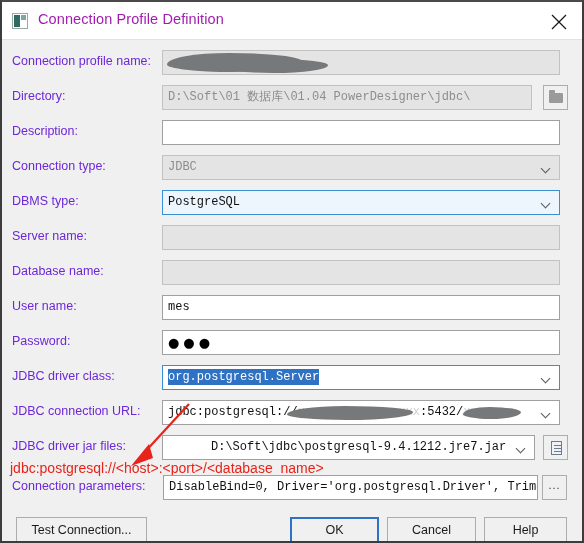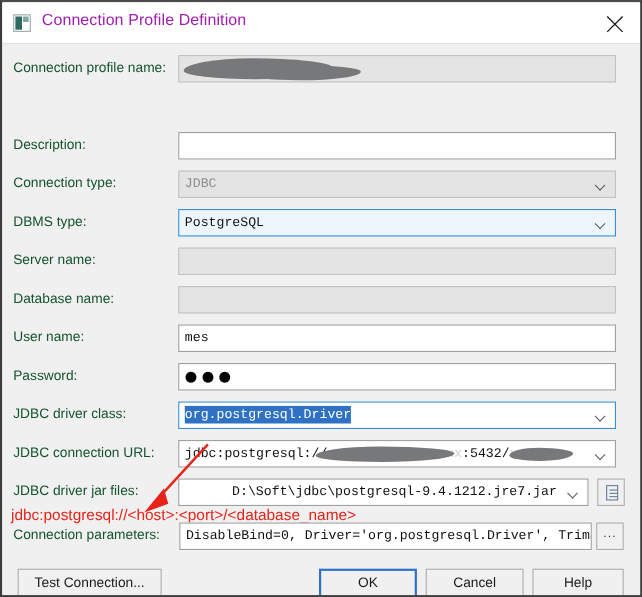--- a/index.html
+++ b/index.html
@@ -76,21 +76,21 @@
     width: 580px;
     height: 501px;
     background: #f0f0f0;
   }
 
   .row { position: absolute; left: 0; width: 580px; height: 26px; }
   .lbl {
     position: absolute;
     left: 10px; top: 4px;
     font-size: 12.5px;
-    color: #14532d;
+    color: #6d28d9;
     white-space: nowrap;
     text-align: center;
   }
 
   .fld {
     position: absolute;
     left: 160px;
     top: 0;
     height: 25px;
     background: #ffffff;
@@ -256,20 +256,27 @@
 
     <div class="row" style="top:10px;">
       <div class="lbl">Connection profile name:</div>
       <div class="fld readonly w-full">
         <span>. dcp</span>
         <span class="redact" style="left:4px; top:2px; width:135px; height:19px;"></span>
         <span class="redact" style="left:60px; top:8px; width:105px; height:14px;"></span>
       </div>
     </div>
 
+    <div class="row" style="top:45px;">
+      <div class="lbl">Directory:</div>
+      <div class="fld readonly w-dir">D:\Soft\01 数据库\01.04 PowerDesigner\jdbc\</div>
+      <div class="sq-btn" style="left:541px; top:0;">
+        <span class="folder-gl"></span>
+      </div>
+    </div>
 
     <div class="row" style="top:80px;">
       <div class="lbl">Description:</div>
       <div class="fld w-full"></div>
     </div>
 
     <div class="row" style="top:115px;">
       <div class="lbl">Connection type:</div>
       <div class="fld readonly w-full">
         <span>JDBC</span>
@@ -303,21 +310,21 @@
     <div class="row" style="top:290px;">
       <div class="lbl">Password:</div>
       <div class="fld w-full">
         <span class="pw-dots">●●●</span>
       </div>
     </div>
 
     <div class="row" style="top:325px;">
       <div class="lbl">JDBC driver class:</div>
       <div class="fld w-full" style="border-color:#3a8fd4;">
-        <span class="sel-text">org.postgresql.Driver</span>
+        <span class="sel-text">org.postgresql.Server</span>
         <span class="combo-arrow"></span>
       </div>
     </div>
 
     <div class="row" style="top:360px;">
       <div class="lbl">JDBC connection URL:</div>
       <div class="fld w-full">
         <span>jdbc:postgresql://</span><span style="color:#cfcfcf;">xxxxxxxxxxxxxxxxx</span><span>:5432/</span><span style="color:#cfcfcf;">xxxxxxx</span>
         <span class="redact" style="left:124px; top:5px; width:126px; height:14px;"></span>
         <span class="redact" style="left:300px; top:6px; width:58px; height:12px;"></span>

